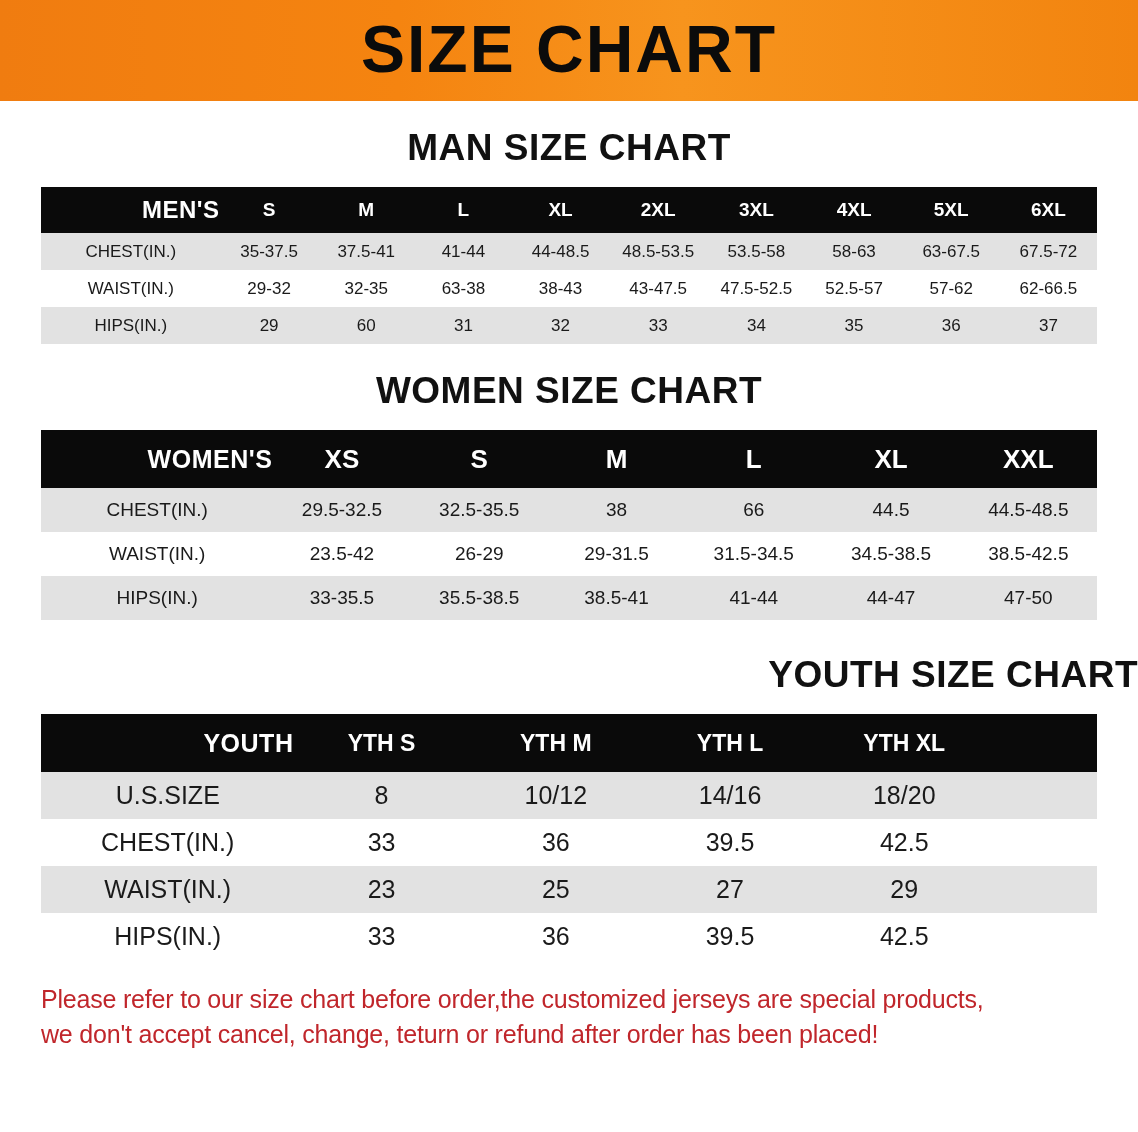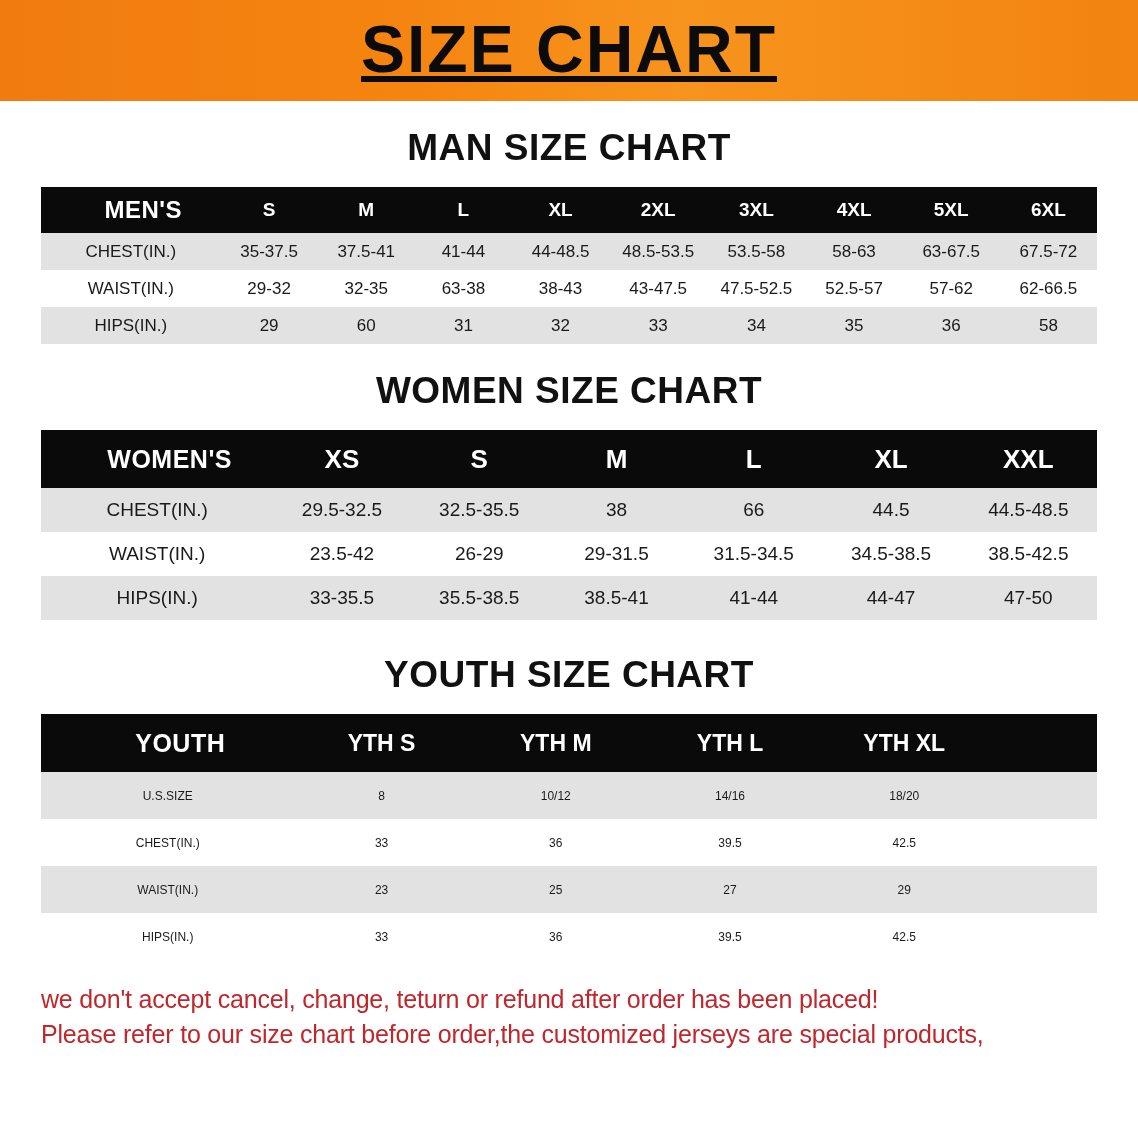--- a/index.html
+++ b/index.html
@@ -26,55 +26,54 @@
     box-sizing: border-box;
   }
   .banner-title {
     font-family: "Liberation Sans", sans-serif;
     font-weight: bold;
     font-size: 66px;
     letter-spacing: 2px;
     color: #0b0b0b;
     line-height: 1;
     margin-top: -4px;
-    text-decoration: underline;
   }
 
   
   .section-title {
     text-align: center;
     font-family: "Liberation Sans", sans-serif;
     font-weight: bold;
     font-size: 37px;
     letter-spacing: 0.5px;
     color: #111111;
   }
   #man-title   { margin-top: 26px; }
   #women-title { margin-top: 26px; }
-  #youth-title { margin-top: 34px; }
+  #youth-title { margin-top: 34px; text-align: right; }
 
   
   .table-wrap {
     margin: 0 auto;
     box-sizing: border-box;
   }
   table {
     border-collapse: collapse;
     width: 100%;
     table-layout: fixed;
   }
   thead th {
     background: #0a0a0a;
     color: #ffffff;
     font-weight: bold;
     text-align: center;
     white-space: nowrap;
   }
   thead th.rowlabel {
-    text-align: center;
+    text-align: right;
     padding-left: 26px;
     letter-spacing: 0.5px;
   }
   tbody td {
     text-align: center;
     color: #1a1a1a;
     white-space: nowrap;
   }
   tbody td.rowlabel {
     text-align: center;
@@ -93,21 +92,21 @@
   
   #women-table-wrap { width: 1056px; margin-top: 18px; }
   #women-table thead th { height: 56px; font-size: 26px; }
   #women-table thead th.rowlabel { font-size: 25px; }
   #women-table tbody td { height: 42px; font-size: 19px; }
 
   
   #youth-table-wrap { width: 1056px; margin-top: 18px; }
   #youth-table thead th { height: 56px; font-size: 23px; }
   #youth-table thead th.rowlabel { font-size: 25px; }
-  #youth-table tbody td { height: 45px; font-size: 12px; margin-top: 16px; }
+  #youth-table tbody td { height: 45px; font-size: 25px; margin-top: 16px; }
 
   
   .note {
     margin: 22px auto 0 auto;
     width: 1056px;
     text-align: left;
     color: #c0262b;
     font-family: "Liberation Sans", sans-serif;
     font-size: 25px;
     line-height: 1.38;
@@ -180,21 +179,21 @@
       <tr class="shade">
         <td class="rowlabel">HIPS(IN.)</td>
         <td>29</td>
         <td>60</td>
         <td>31</td>
         <td>32</td>
         <td>33</td>
         <td>34</td>
         <td>35</td>
         <td>36</td>
-        <td>58</td>
+        <td>37</td>
       </tr>
     </tbody>
   </table>
 </div>
 
 <div class="section-title" id="women-title">WOMEN SIZE CHART</div>
 
 <div class="table-wrap" id="women-table-wrap">
   <table id="women-table">
     <colgroup>
@@ -302,15 +301,15 @@
         <td>36</td>
         <td>39.5</td>
         <td>42.5</td>
         <td></td>
       </tr>
     </tbody>
   </table>
 </div>
 
 <div class="note">
+  <span class="note-line">Please refer to our size chart before order,the customized jerseys are special products,</span>
   <span class="note-line">we don't accept cancel, change, teturn or refund after order has been placed!</span>
-  <span class="note-line">Please refer to our size chart before order,the customized jerseys are special products,</span>
 </div>
 
 </body></html>

